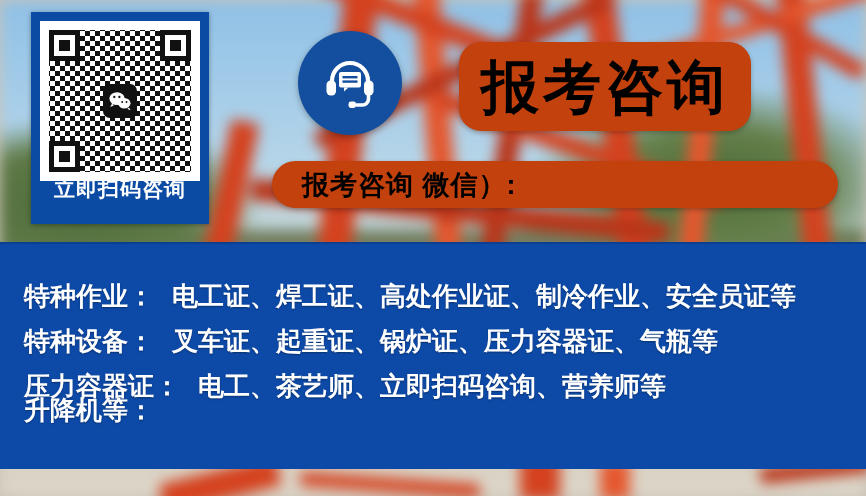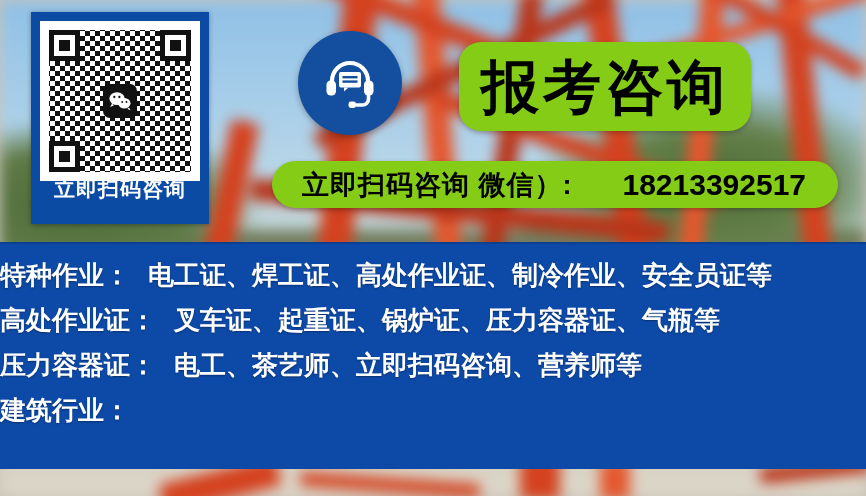--- a/index.html
+++ b/index.html
@@ -153,21 +153,21 @@
     background: #134f9e;
     display: flex;
     align-items: center;
     justify-content: center;
     box-shadow: 0 2px 6px rgba(0,0,0,.3);
   }
 
   
   .pill {
     position: absolute;
-    background: #84cc16;
+    background: #c2410c;
     border-radius: 18px;
     display: flex;
     align-items: center;
     box-shadow: 0 2px 5px rgba(0,0,0,.25);
     text-align: center;
   }
   .pill-title {
     left: 459px;
     top: 42px;
     width: 292px;
@@ -210,38 +210,39 @@
   
   .info-panel {
     position: absolute;
     left: 0;
     top: 242px;
     width: 866px;
     height: 227px;
     background: #0d4aa8;
     border-top: 2px solid #0b3f92;
     box-sizing: border-box;
-    padding: 14px 0 0 0;
+    padding: 14px 0 0 24px;
   }
   .info-row {
     display: flex;
     align-items: baseline;
     height: 45px;
     white-space: nowrap;
     color: #ffffff;
     font-size: 26px;
     font-weight: bold;
     text-shadow: 0 1px 2px rgba(0,0,0,.35);
   }
   .info-row .cat {
     letter-spacing: 0px;
   }
   .info-row .items {
     margin-left: 18px;
     letter-spacing: 0px;
+    margin-top: 21px;
   }
 </style>
 </head>
 <body>
 
 <div id="poster">
 
   <div class="bg-photo">
     <div class="blurlayer">
       <div class="bg-sky"></div>
@@ -310,40 +311,39 @@
       <rect x="25.5" y="30.4" width="15" height="2.4" fill="#134f9e"></rect>
       <path d="M27 37.5 L27 41.5 L31.5 37.5 Z" fill="#ffffff"></path>
     </svg>
   </div>
 
   <div class="pill pill-title">
     <span class="txt">报考咨询</span>
   </div>
 
   <div class="pill pill-phone">
-    <span class="label">立即扫码咨询 微信）:</span>
-    <span class="number">18213392517</span>
+    <span class="label">报考咨询 微信）:</span>
   </div>
 
   <div class="info-panel">
 
     <div class="info-row">
       <span class="cat">特种作业：</span>
       <span class="items">电工证、焊工证、高处作业证、制冷作业、安全员证等</span>
     </div>
 
     <div class="info-row">
-      <span class="cat">高处作业证：</span>
+      <span class="cat">特种设备：</span>
       <span class="items">叉车证、起重证、锅炉证、压力容器证、气瓶等</span>
     </div>
 
     <div class="info-row">
       <span class="cat">压力容器证：</span>
       <span class="items">电工、茶艺师、立即扫码咨询、营养师等</span>
     </div>
 
     <div class="info-row">
-      <span class="cat">建筑行业：</span>
+      <span class="cat">升降机等：</span>
     </div>
 
   </div>
 
 </div>
 
 </body></html>

